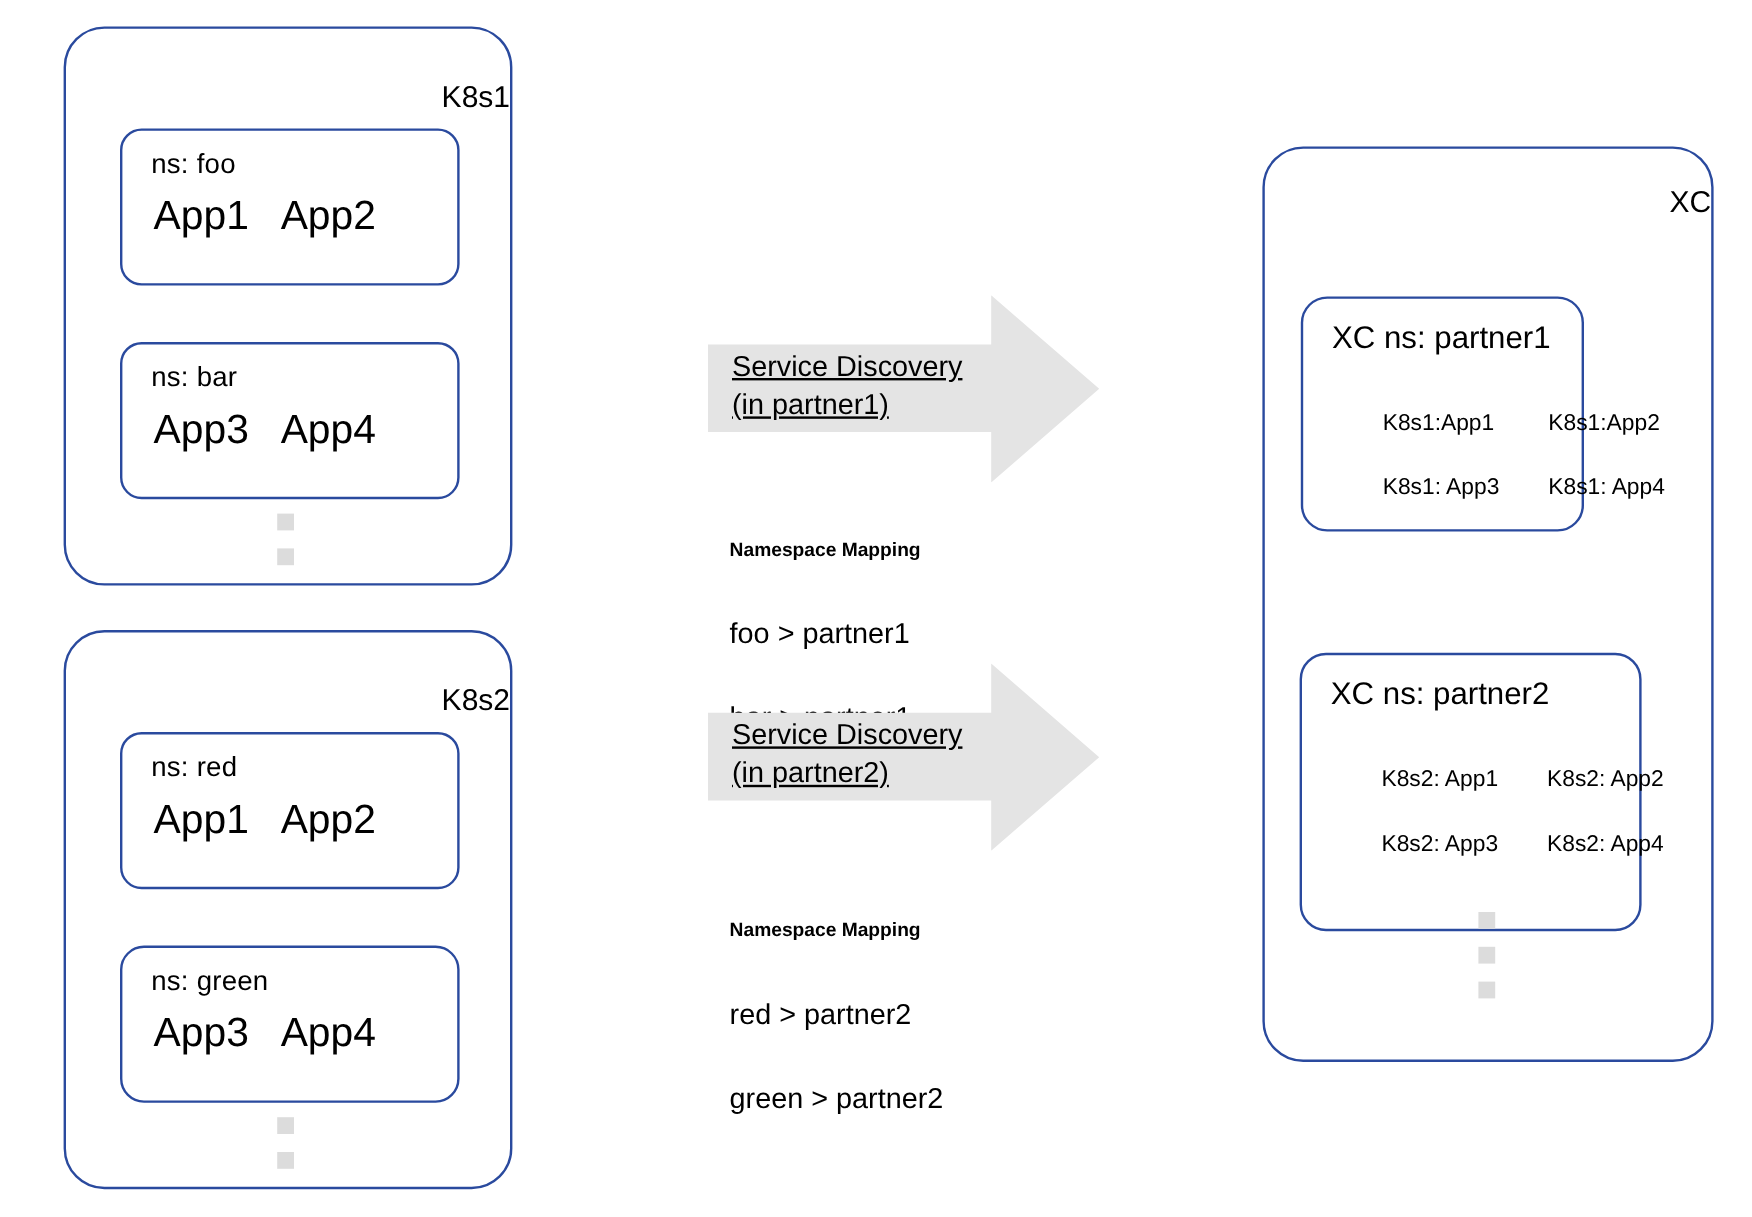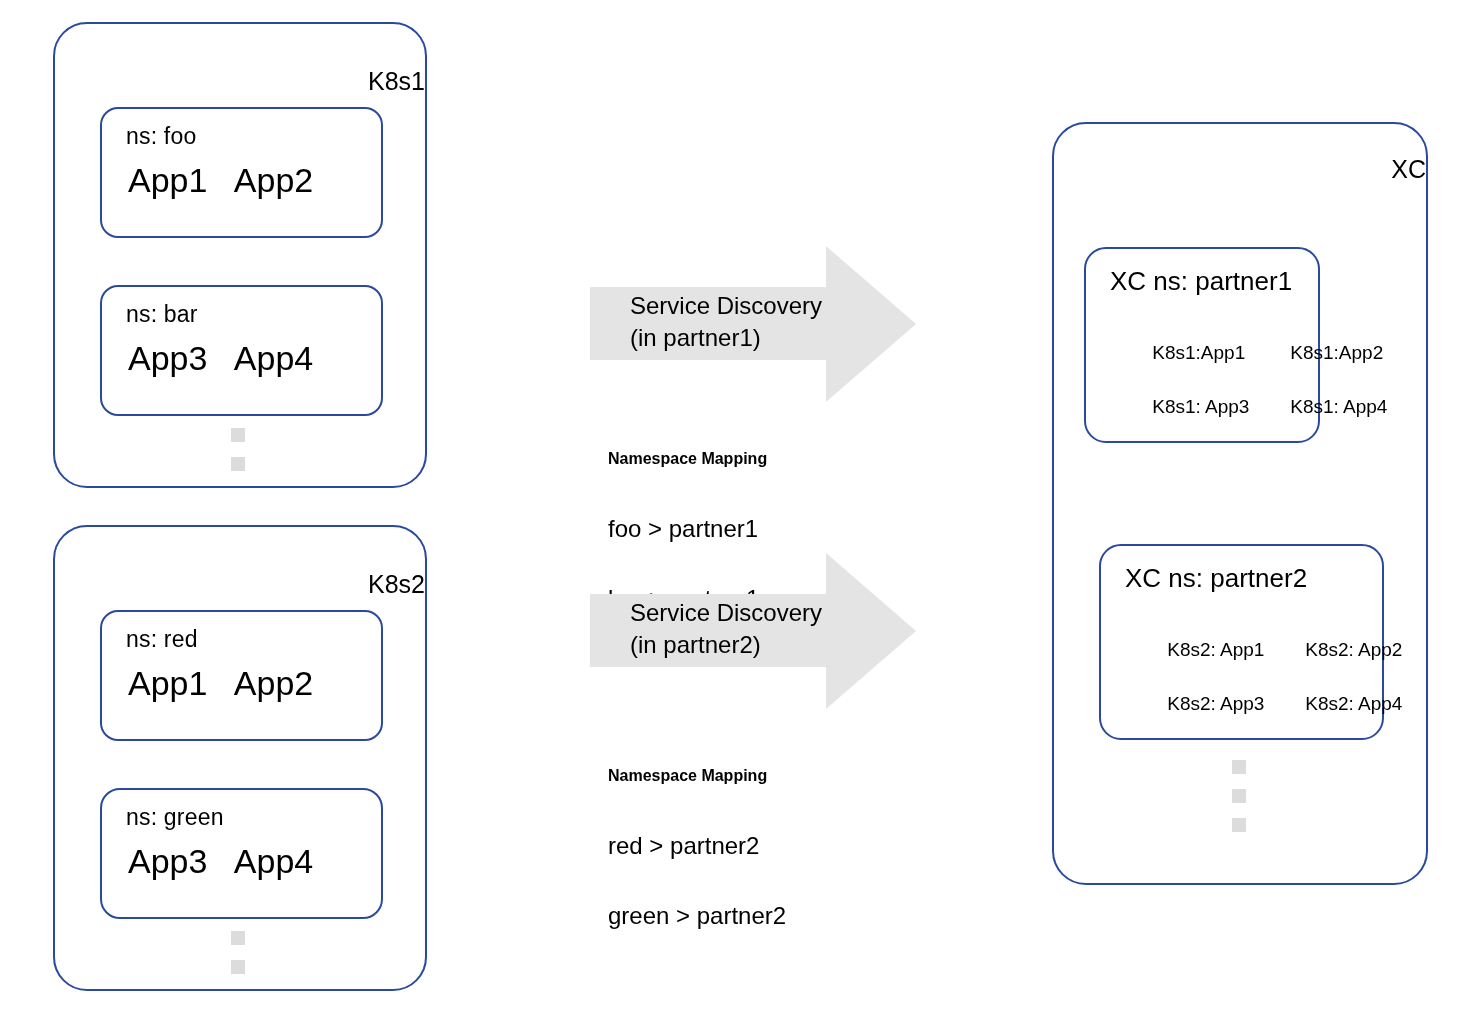--- a/index.html
+++ b/index.html
@@ -78,25 +78,26 @@
     background: #dcdcdc;
   }
 
   
   .arrow {
     position: absolute;
   }
   .arrow svg { display: block; }
   .arrow-label {
     position: absolute;
-    left: 40px;
+    left: 20px;
     top: 44px;
     font-size: 24px;
     line-height: 32px;
     white-space: pre;
+    text-decoration: underline;
   }
 
   
   .mapping {
     position: absolute;
     white-space: pre;
   }
   .mapping .mapping-title {
     font-size: 16px;
     line-height: 34px;
@@ -211,21 +212,21 @@
     <div class="xcns-box" style="left:30px; top:123px; width:236px; height:196px;">
       <div class="xcns-title">XC ns: partner1</div>
       <div class="xcns-row" style="top:68px;">
         <span class="cell" style="width:138px;">K8s1:App1</span><span class="cell">K8s1:App2</span>
       </div>
       <div class="xcns-row" style="top:122px;">
         <span class="cell" style="width:138px;">K8s1: App3</span><span class="cell">K8s1: App4</span>
       </div>
     </div>
 
-    <div class="xcns-box" style="left:45px; top:420px; width:285px; height:196px;">
+    <div class="xcns-box" style="left:29px; top:420px; width:285px; height:232px;">
       <div class="xcns-title">XC ns: partner2</div>
       <div class="xcns-row" style="top:68px;">
         <span class="cell" style="width:138px;">K8s2: App1</span><span class="cell">K8s2: App2</span>
       </div>
       <div class="xcns-row" style="top:122px;">
         <span class="cell" style="width:138px;">K8s2: App3</span><span class="cell">K8s2: App4</span>
       </div>
     </div>
 
     <div class="vdots" style="left:178px; top:636px;">

